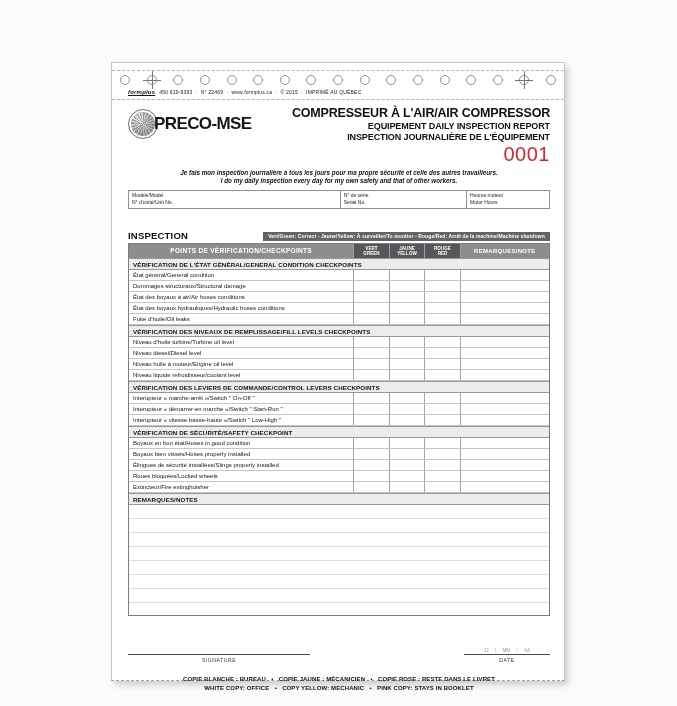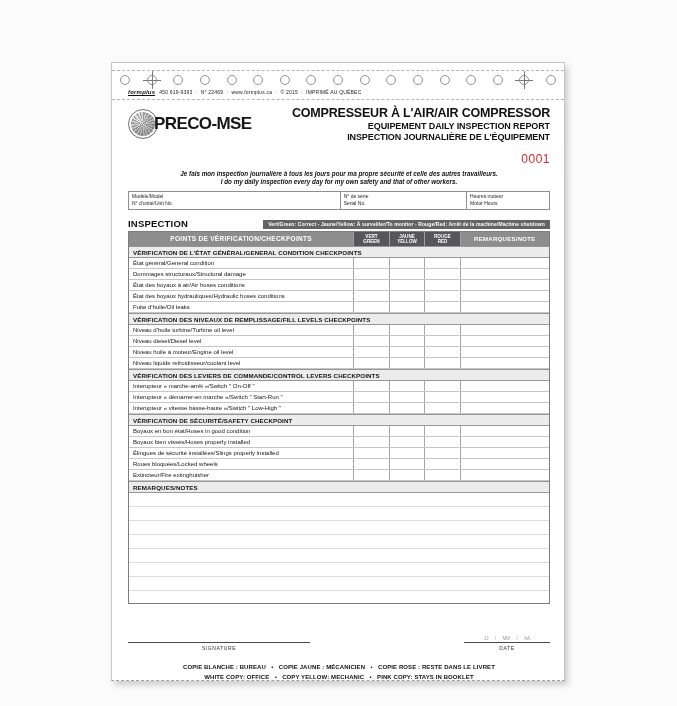--- a/index.html
+++ b/index.html
@@ -25,27 +25,27 @@
   .brand{display:flex;align-items:center;height:36px;}
   .brand-ball{width:30px;height:30px;border-radius:50%;border:1px solid #777;flex:0 0 auto;
     background:
       repeating-conic-gradient(rgba(80,80,80,.45) 0 9deg, rgba(255,255,255,0) 9deg 18deg),
       radial-gradient(circle at 35% 32%, #f2f2f2 0%, #b5b5b5 55%, #7d7d7d 100%);
     box-shadow:inset 0 0 0 2px #fff;}
   .brand-text{font-size:17px;font-weight:800;letter-spacing:-.6px;color:#161616;margin-left:-4px;}
   .titles{text-align:right;line-height:1.12;}
   .t1{font-size:12.5px;font-weight:800;color:#101010;letter-spacing:-.2px;}
   .t2{font-size:9px;font-weight:800;color:#101010;letter-spacing:-.1px;margin-top:1px;}
-  .fnum{font-size:12px;color:var(--accent-red,#d9252b);margin-top:11px;letter-spacing:.5px;}
+  .fnum{font-size:20px;color:var(--accent-red,#d9252b);margin-top:1px;letter-spacing:.5px;}
   .pledge{text-align:center;margin-top:3px;font-size:6.3px;font-weight:bold;font-style:italic;line-height:1.3;color:#111;}
   .info-table{display:flex;margin-top:5px;border:1px solid #909090;height:19px;}
   .info-cell{padding:1px 3px;font-size:5px;line-height:1.35;color:#222;border-right:1px solid #909090;}
   .info-cell:last-child{border-right:none;}
   .iw1{width:50.4%;} .iw2{width:30.1%;} .iw3{width:19.5%;}
-  .insp-bar{display:flex;justify-content:space-between;align-items:flex-end;margin-top:8px;}
+  .insp-bar{display:flex;justify-content:space-between;align-items:flex-end;margin-top:21px;}
   .insp-title{font-size:9.5px;font-weight:800;color:#0e0e0e;letter-spacing:.2px;}
   .legend{background:var(--legend-gray,#646464);color:#fff;font-size:5px;font-weight:bold;line-height:9px;height:9px;
           padding:0 5px;white-space:nowrap;letter-spacing:.1px;}
   
   .table{border:1px solid #7d7d7d;margin-top:2px;}
   .thead{display:flex;height:14px;}
   .th{color:#fff;font-weight:bold;display:flex;align-items:center;justify-content:center;text-align:center;}
   .th-label{width:53.4%;background:var(--header-gray,#8d8d8d);font-size:6.5px;letter-spacing:.3px;}
   .th-col{width:8.45%;background:var(--header-dark,#57575b);font-size:4.6px;line-height:1.15;white-space:pre-line;border-left:1px solid #9f9f9f;}
   .th-rem{width:21.25%;background:var(--header-gray,#8d8d8d);font-size:6px;letter-spacing:.3px;border-left:1px solid #9f9f9f;}

